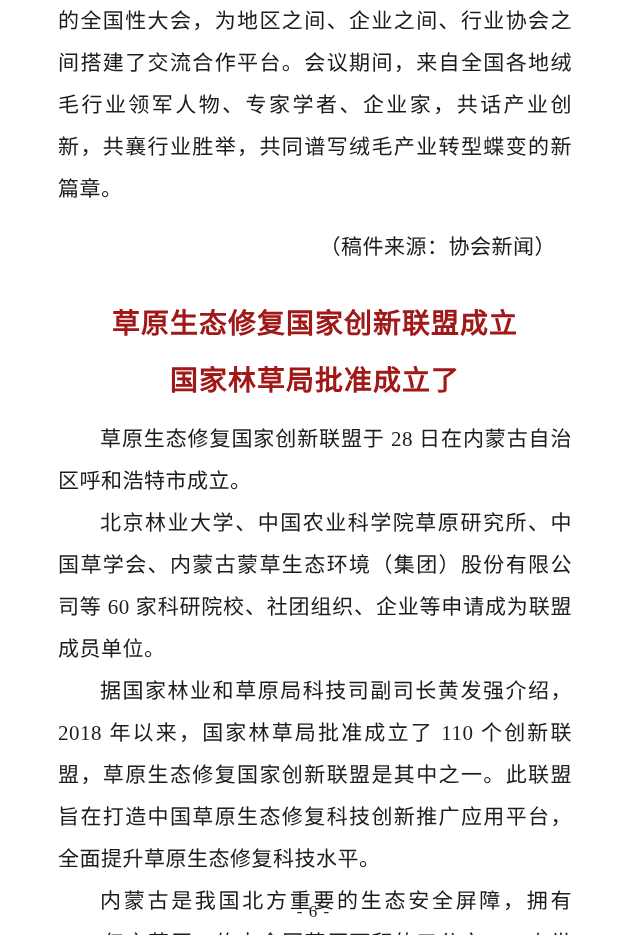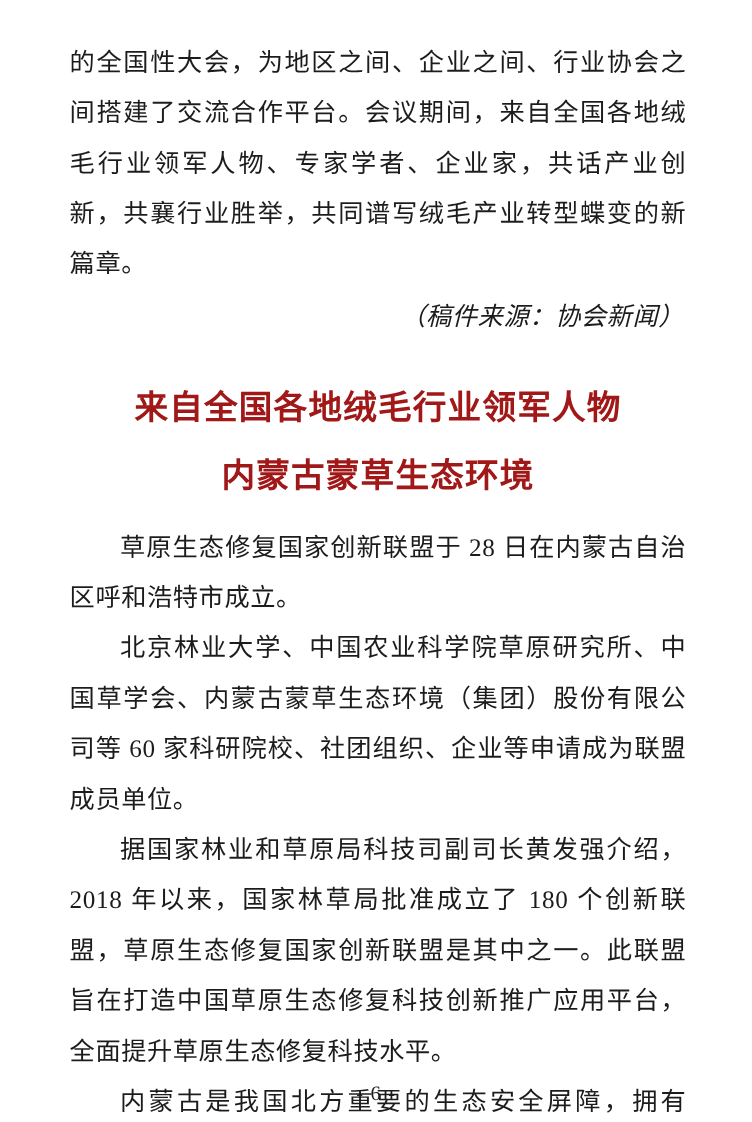--- a/index.html
+++ b/index.html
@@ -7,43 +7,42 @@
     padding: 0;
     background: #ffffff;
   }
   .page {
     position: relative;
     width: 627px;
     height: 935px;
     margin: 0 auto;
     background: #ffffff;
     box-sizing: border-box;
-    padding: 31px 55px 0 58px;
+    padding: 0 55px 0 58px;
     font-family: "Liberation Serif", "DejaVu Serif", serif;
     overflow: hidden;
   }
   .body-par {
     margin: 0;
     font-size: 21px;
     line-height: 42px;
     text-align: justify;
     text-justify: inter-ideograph;
     text-indent: 2em;
     letter-spacing: 0.5px;
   }
   .body-par.no-indent {
     text-indent: 0;
   }
   .source-line {
-    margin: 2px;
+    margin: 16px;
     font-size: 21px;
     line-height: 42px;
     text-align: right;
     letter-spacing: 0.5px;
-    font-style: italic;
   }
   .article-title {
     margin: 27px 0 9px 0;
     text-align: center;
     font-weight: bold;
     font-size: 28px;
     line-height: 57px;
     letter-spacing: 1px;
   }
   .article-title .title-line {
@@ -64,27 +63,27 @@
 
 <main class="page" style="color: rgb(28, 28, 28); background: rgb(255, 255, 255);">
 
   <section>
     <p class="body-par no-indent">的全国性大会，为地区之间、企业之间、行业协会之间搭建了交流合作平台。会议期间，来自全国各地绒毛行业领军人物、专家学者、企业家，共话产业创新，共襄行业胜举，共同谱写绒毛产业转型蝶变的新篇章。</p>
     <p class="source-line">（稿件来源：协会新闻）</p>
   </section>
 
   <section>
     <h1 class="article-title" style="color: rgb(160, 24, 24);">
-      <span class="title-line">来自全国各地绒毛行业领军人物</span>
-      <span class="title-line">内蒙古蒙草生态环境</span>
+      <span class="title-line">草原生态修复国家创新联盟成立</span>
+      <span class="title-line">国家林草局批准成立了</span>
     </h1>
 
     <p class="body-par">草原生态修复国家创新联盟于 28 日在内蒙古自治区呼和浩特市成立。</p>
     <p class="body-par">北京林业大学、中国农业科学院草原研究所、中国草学会、内蒙古蒙草生态环境（集团）股份有限公司等 60 家科研院校、社团组织、企业等申请成为联盟成员单位。</p>
-    <p class="body-par">据国家林业和草原局科技司副司长黄发强介绍，2018 年以来，国家林草局批准成立了 180 个创新联盟，草原生态修复国家创新联盟是其中之一。此联盟旨在打造中国草原生态修复科技创新推广应用平台，全面提升草原生态修复科技水平。</p>
+    <p class="body-par">据国家林业和草原局科技司副司长黄发强介绍，2018 年以来，国家林草局批准成立了 110 个创新联盟，草原生态修复国家创新联盟是其中之一。此联盟旨在打造中国草原生态修复科技创新推广应用平台，全面提升草原生态修复科技水平。</p>
     <p class="body-par">内蒙古是我国北方重要的生态安全屏障，拥有 13.2 亿亩草原，约占全国草原面积的五分之一。上世纪 90 年代末，由于连年干旱、过度放牧、草原建设和保护投入不足等原因，</p>
   </section>
 
   <footer class="page-footer">
     <span>- 6 -</span>
   </footer>
 
 </main>
 
 </body></html>

